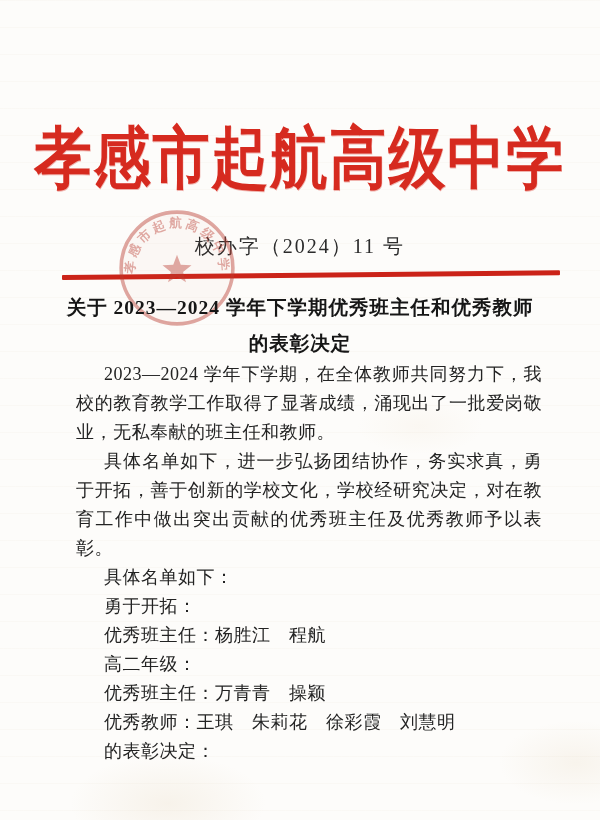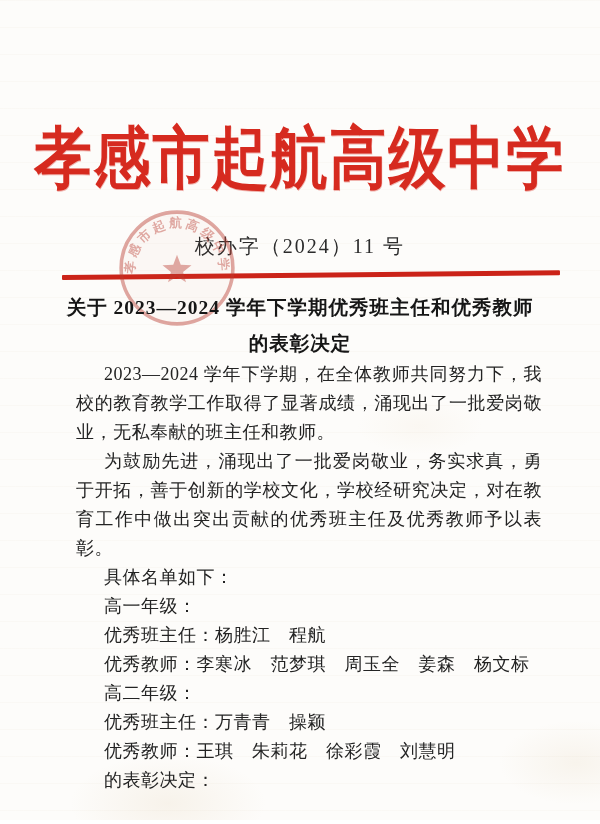--- a/index.html
+++ b/index.html
@@ -115,29 +115,28 @@
 
   <div class="doc-title">
     <div>关于 2023—2024 学年下学期优秀班主任和优秀教师</div>
     <div>的表彰决定</div>
   </div>
 
   <div class="body-text">
 
     <p>2023—2024 学年下学期，在全体教师共同努力下，我校的教育教学工作取得了显著成绩，涌现出了一批爱岗敬业，无私奉献的班主任和教师。</p>
 
-    <p>为鼓励先进，涌现出了一批爱岗敬业，务实求真，勇于开拓，善于创新的学校文化，学校经研究决定，对在教育工作中做出突出贡献的优秀班主任及优秀教师予以表彰。</p>
+    <p>具体名单如下，进一步弘扬团结协作，务实求真，勇于开拓，善于创新的学校文化，学校经研究决定，对在教育工作中做出突出贡献的优秀班主任及优秀教师予以表彰。</p>
 
     <div class="list-line">具体名单如下：</div>
 
-    <div class="list-line">高一年级：</div>
+    <div class="list-line">勇于开拓：</div>
 
     <div class="list-line"><span>优秀班主任：</span><span>杨胜江　程航</span></div>
 
-    <div class="list-line"><span>优秀教师：</span><span>李寒冰　范梦琪　周玉全　姜森　杨文标</span></div>
 
     <div class="list-line">高二年级：</div>
 
     <div class="list-line"><span>优秀班主任：</span><span>万青青　操颖</span></div>
 
     <div class="list-line"><span>优秀教师：</span><span>王琪　朱莉花　徐彩霞　刘慧明</span></div>
 
     <div class="list-line">的表彰决定：</div>
 
   </div>

